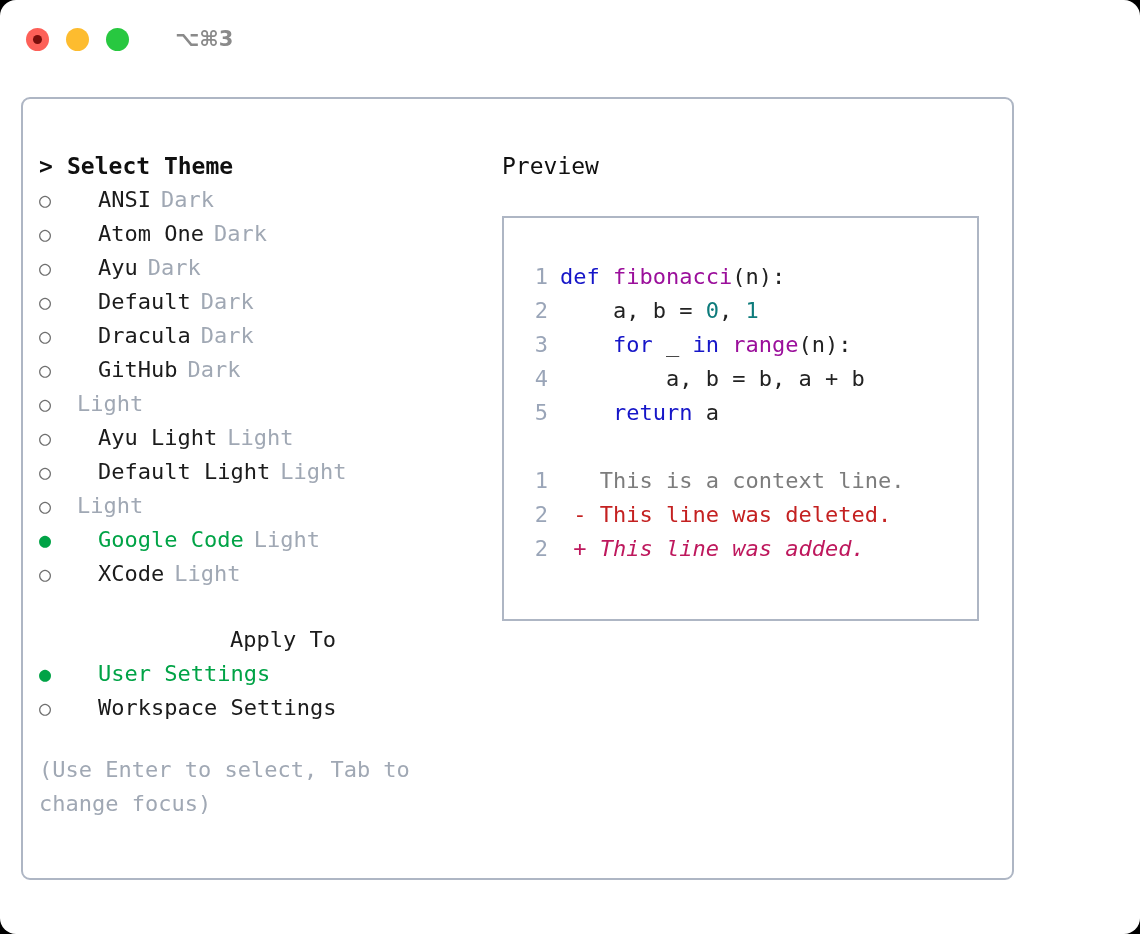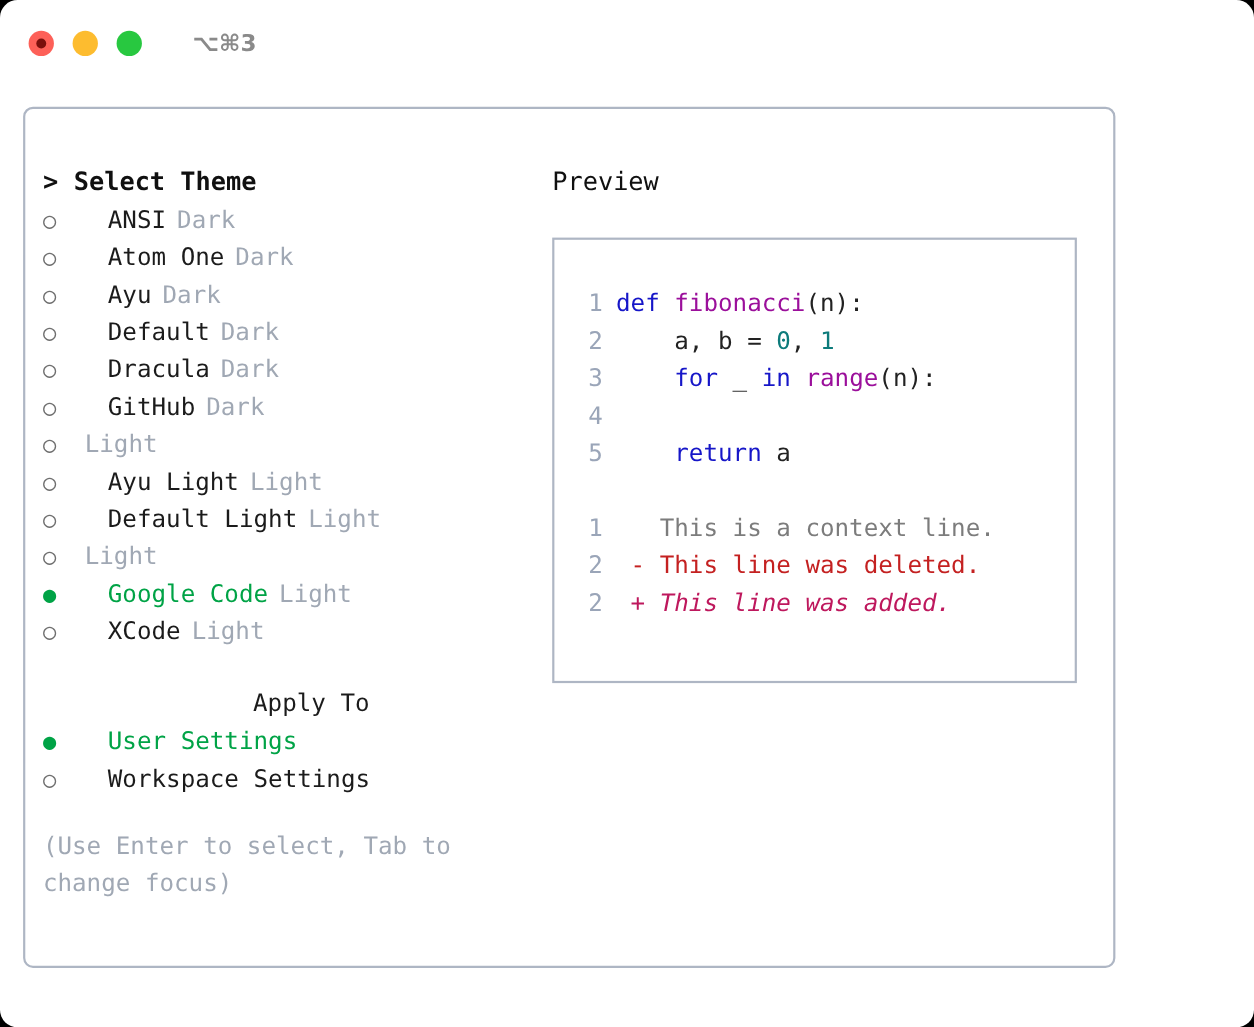--- a/index.html
+++ b/index.html
@@ -314,21 +314,21 @@
       </div>
 
       <div class="right-col">
         <div class="preview-title">Preview</div>
 
         <div class="preview-box">
           <div id="code-lines">
               <div class="code-line"><span class="ln">1</span><span class="code-body"><span class="kw">def</span><span class="pl"> </span><span class="fn">fibonacci</span><span class="pl">(n):</span></span></div>
               <div class="code-line"><span class="ln">2</span><span class="code-body"><span class="pl">    a, b = </span><span class="num">0</span><span class="pl">, </span><span class="num">1</span></span></div>
               <div class="code-line"><span class="ln">3</span><span class="code-body"><span class="pl">    </span><span class="kw">for</span><span class="pl"> _ </span><span class="kw">in</span><span class="pl"> </span><span class="fn">range</span><span class="pl">(n):</span></span></div>
-              <div class="code-line"><span class="ln">4</span></div>
+              <div class="code-line"><span class="ln">4</span><span class="code-body"><span class="pl">        a, b = b, a + b</span></span></div>
               <div class="code-line"><span class="ln">5</span><span class="code-body"><span class="pl">    </span><span class="kw">return</span><span class="pl"> a</span></span></div>
             </div>
           <div class="diff-gap"></div>
           <div id="diff-lines">
               <div class="code-line"><span class="ln">1</span><span class="ctx">   This is a context line.</span></div>
               <div class="code-line"><span class="ln">2</span><span class="del"> - This line was deleted.</span></div>
               <div class="code-line"><span class="ln">2</span><span class="add"> + This line was added.</span></div>
             </div>
         </div>
       </div>

